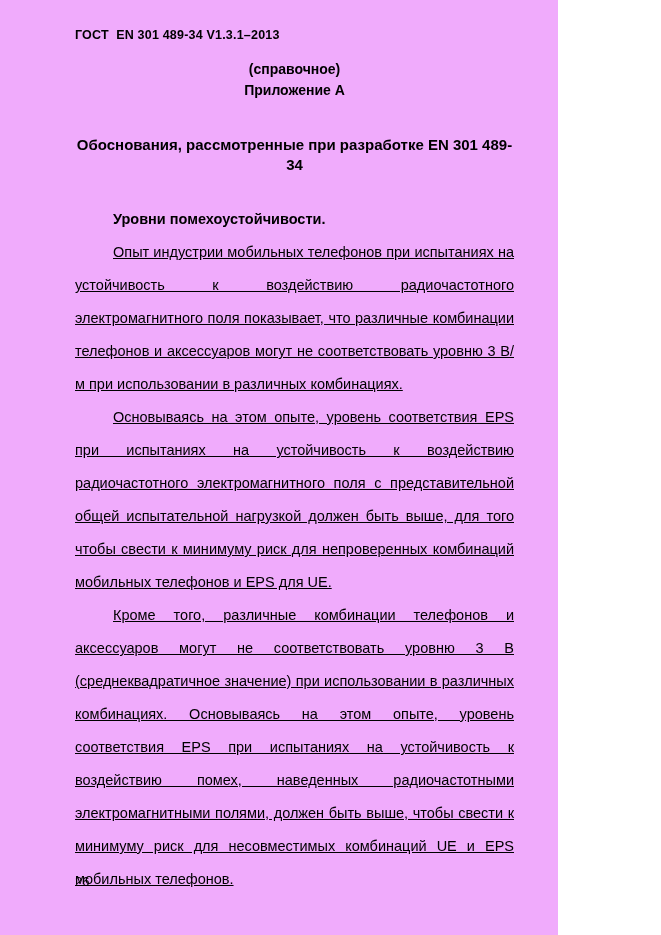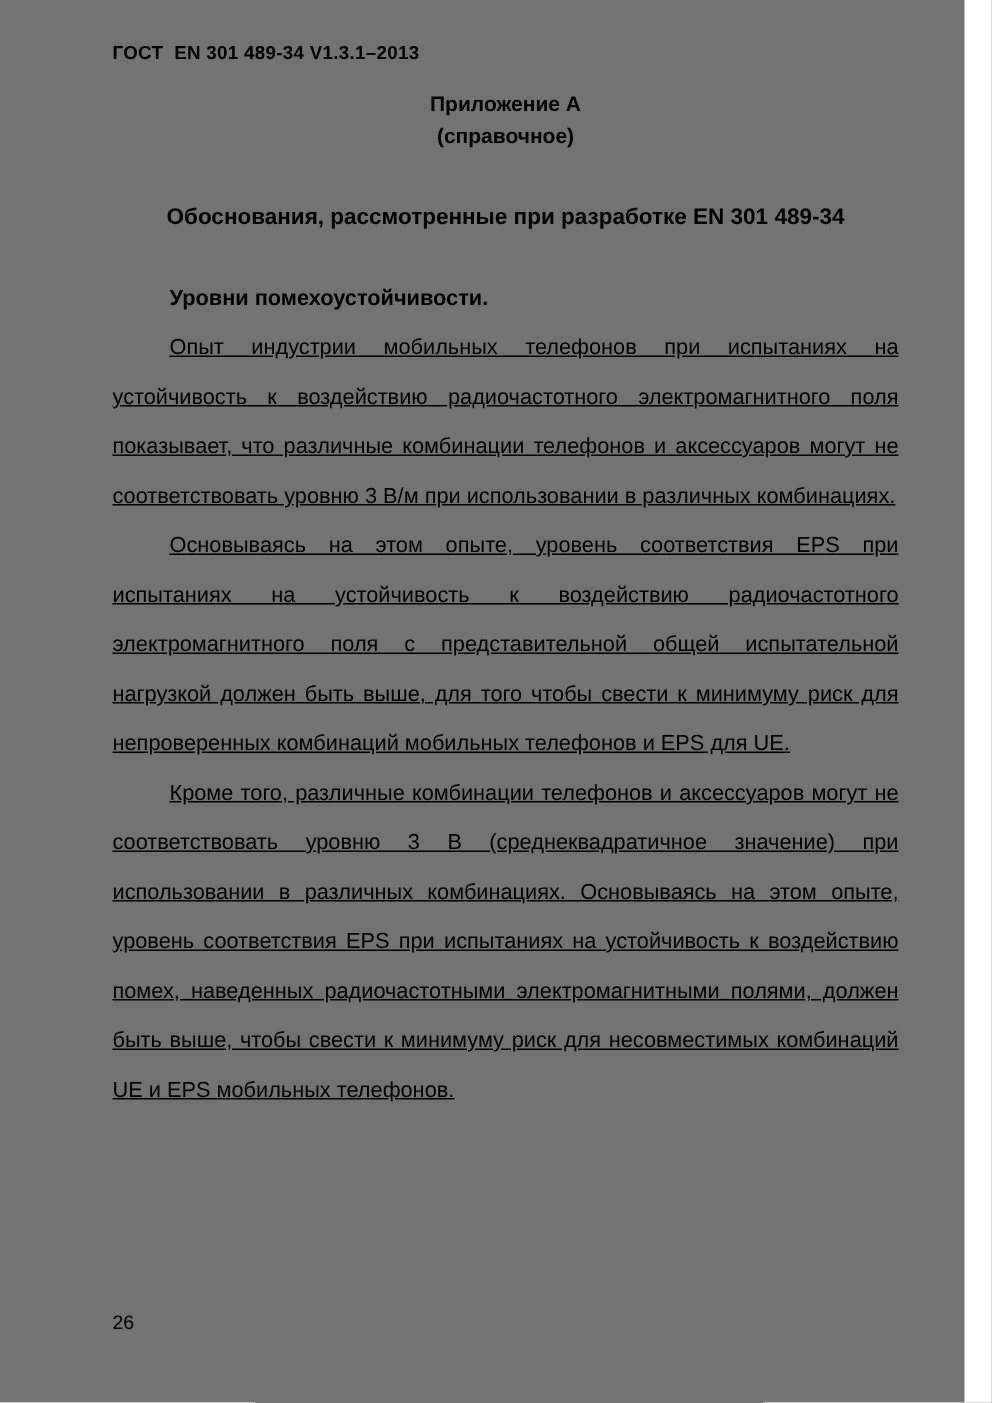--- a/index.html
+++ b/index.html
@@ -2,23 +2,23 @@
 <html><head>
 <meta charset="utf-8">
 <style>
   html, body {
     margin: 0;
     padding: 0;
     background: #ffffff;
   }
   .page {
     position: relative;
-    width: 643px;
+    width: 558px;
     height: 935px;
-    background: #737373;
+    background: #f0abfc;
     color: #000000;
     font-family: "Liberation Sans", sans-serif;
     overflow: hidden;
     box-sizing: border-box;
   }
   .content {
     padding: 28px 44px 0 75px;
   }
   .doc-header {
     font-size: 12.5px;
@@ -67,22 +67,22 @@
 </style>
 </head>
 <body>
 
 <div class="page">
   <div class="content">
 
     <div class="doc-header">ГОСТ  EN 301 489-34 V1.3.1–2013</div>
 
     <div class="annex-title">
+      <div>(справочное)</div>
       <div>Приложение А</div>
-      <div>(справочное)</div>
     </div>
 
     <div class="subtitle">Обоснования, рассмотренные при разработке EN 301 489-34</div>
 
     <div class="body-text">
       <p class="section-heading">Уровни помехоустойчивости.</p>
 
       <p class="para">Опыт индустрии мобильных телефонов при испытаниях на устойчивость к воздействию радиочастотного электромагнитного поля показывает, что различные комбинации телефонов и аксессуаров могут не соответствовать уровню 3 В/м при использовании в различных комбинациях.</p>
 
       <p class="para">Основываясь на этом опыте, уровень соответствия EPS при испытаниях на устойчивость к воздействию радиочастотного электромагнитного поля с представительной общей испытательной нагрузкой должен быть выше, для того чтобы свести к минимуму риск для непроверенных комбинаций мобильных телефонов и EPS для UE.</p>

